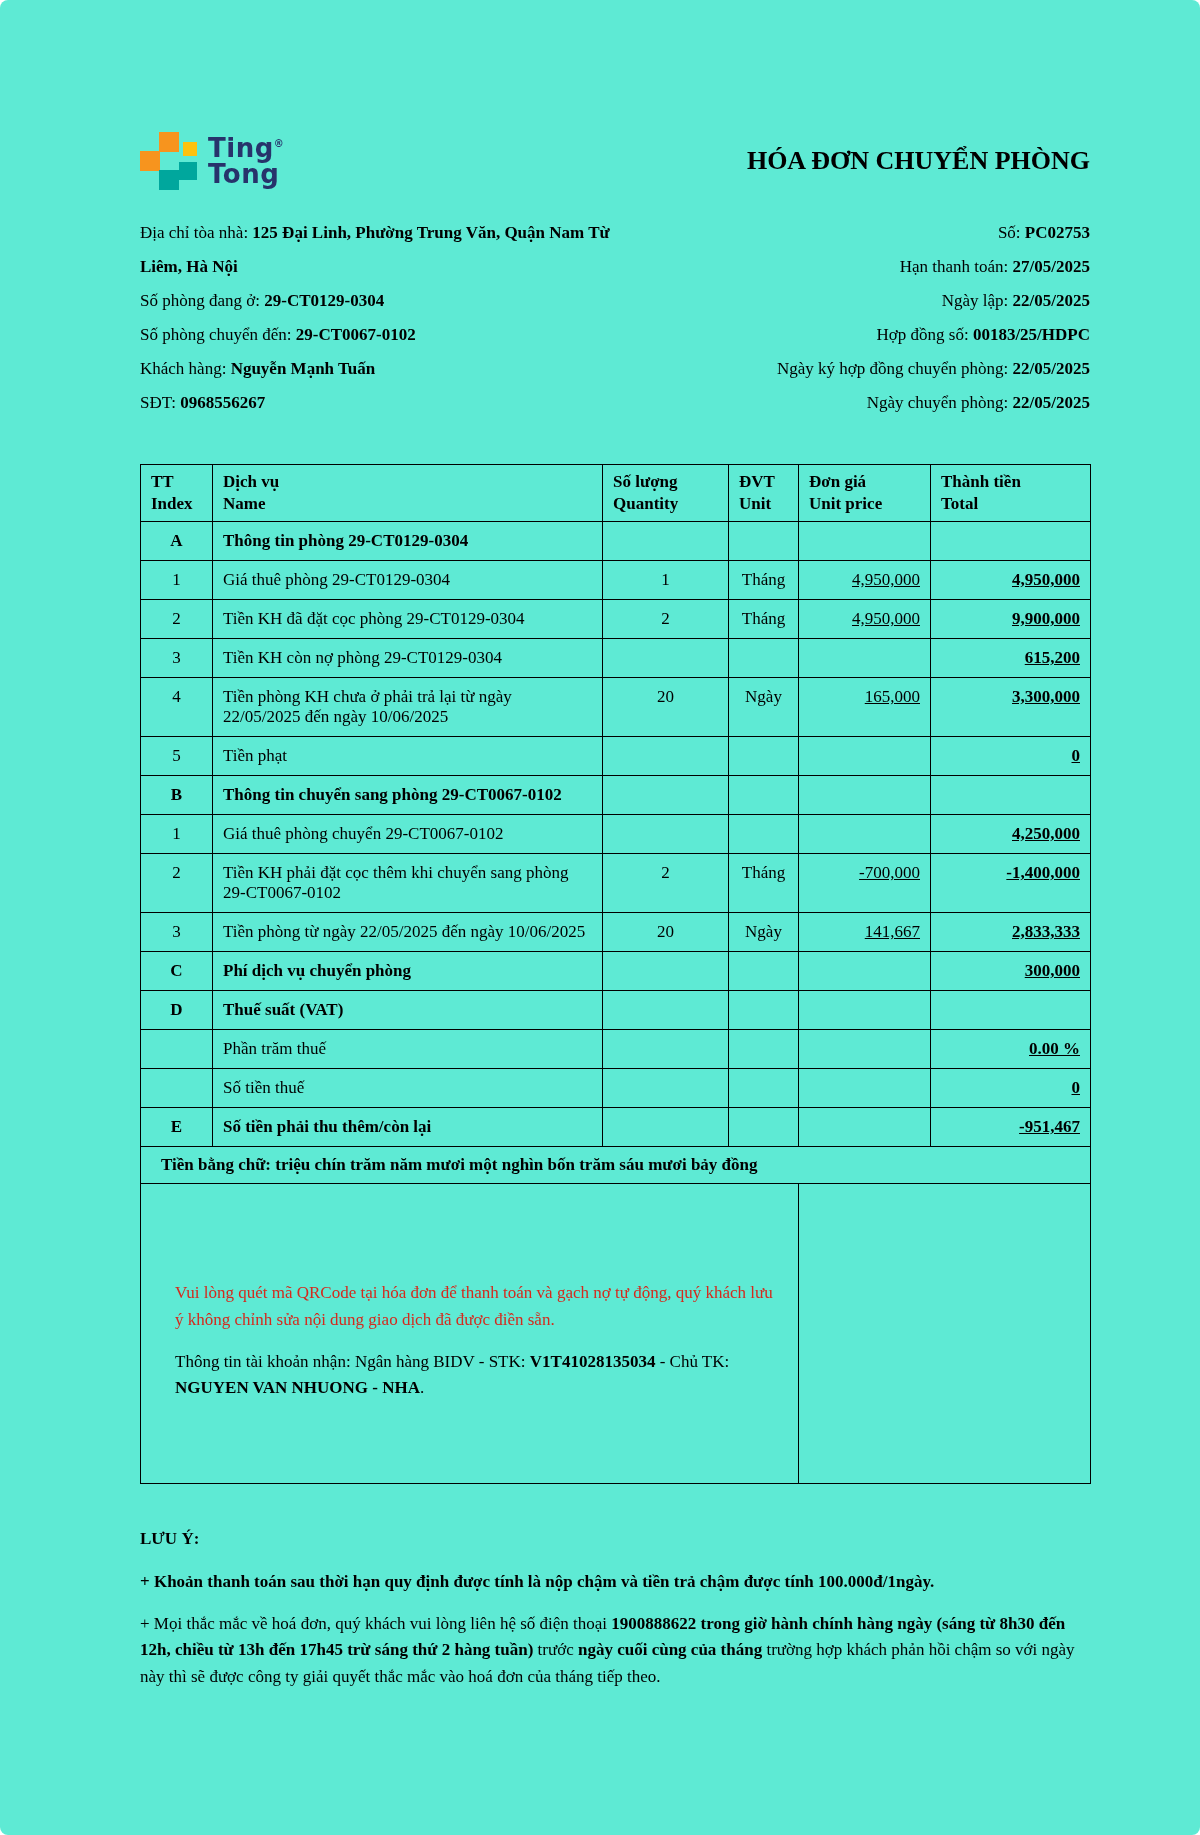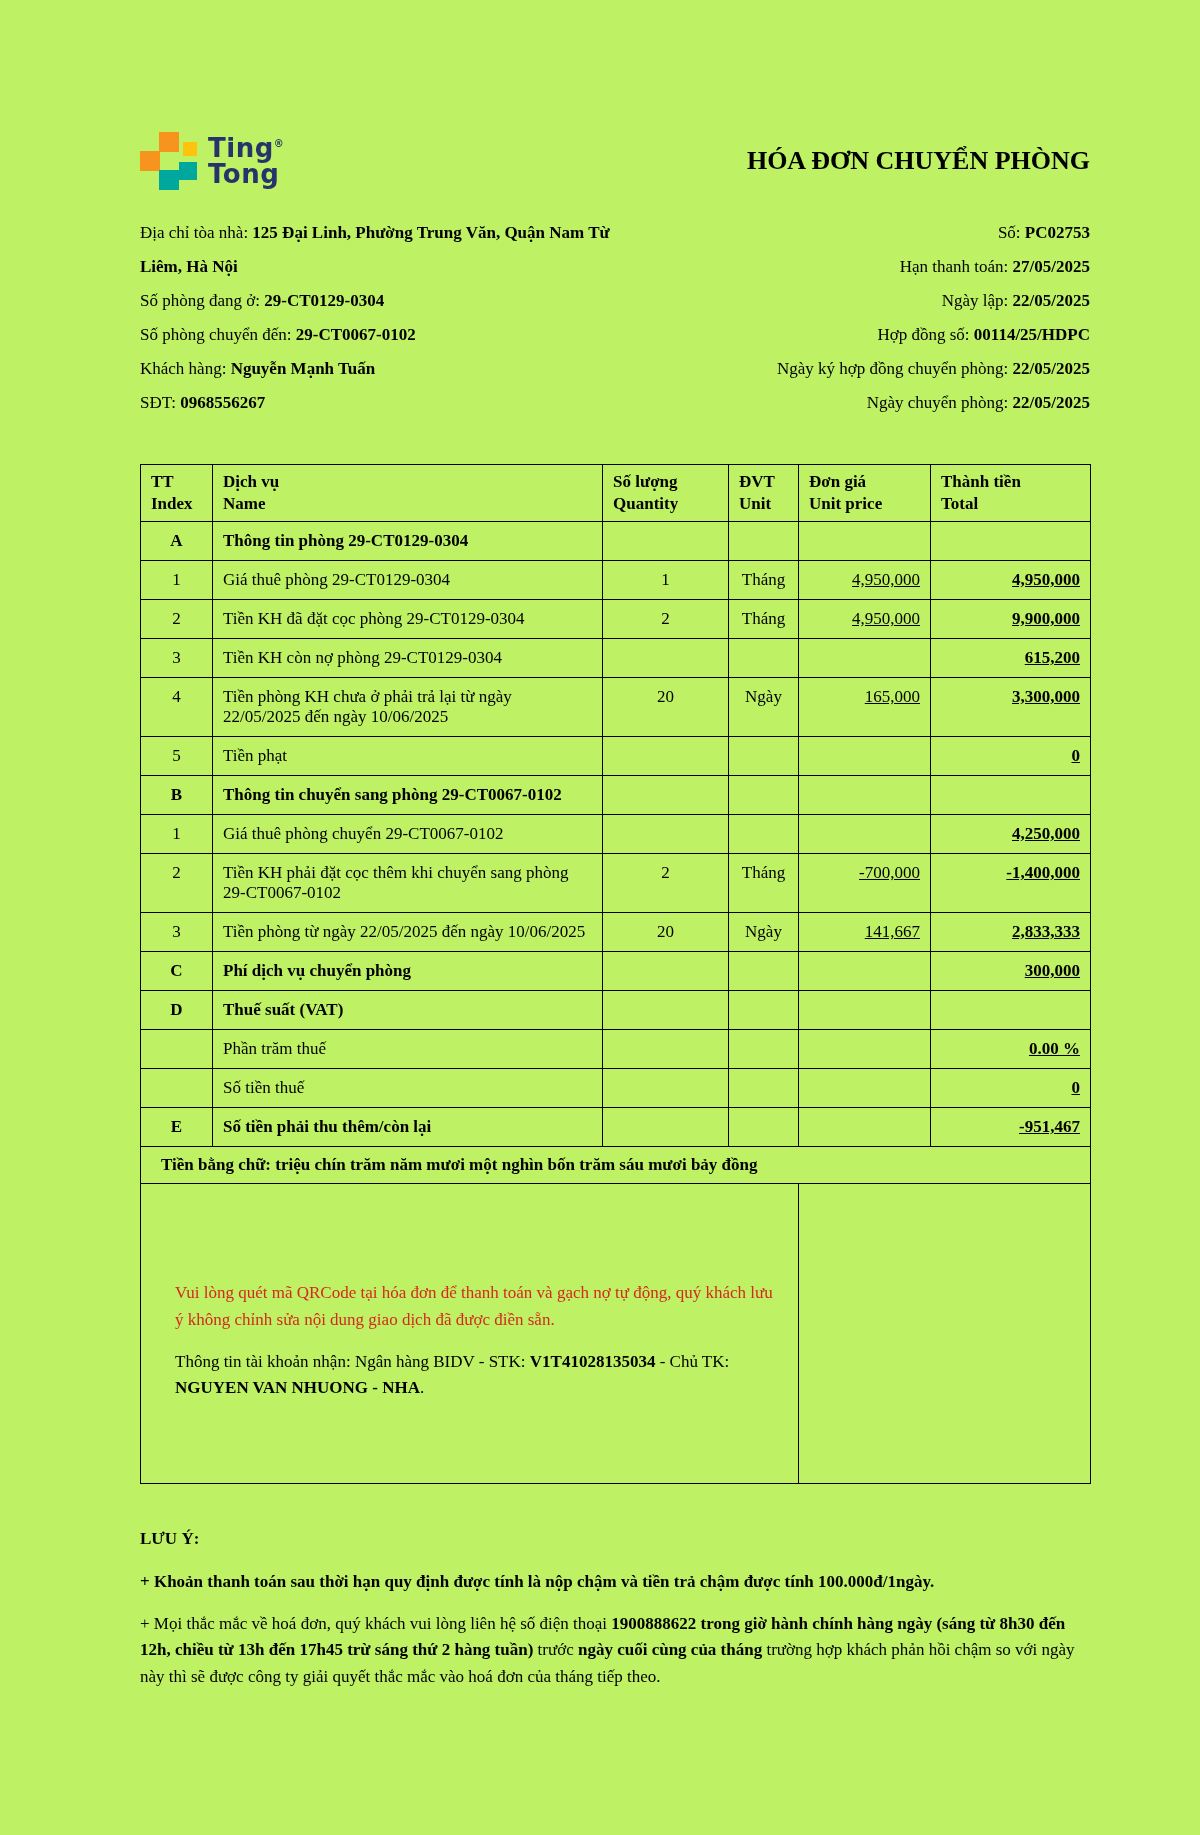--- a/index.html
+++ b/index.html
@@ -3,21 +3,21 @@
 <meta charset="utf-8">
 <style>
   * { box-sizing: border-box; }
   html, body { margin: 0; padding: 0; background: #ffffff; }
   body {
     width: 1200px; height: 1835px;
     font-family: "Liberation Serif", "DejaVu Serif", serif;
     font-size: 17px; color: #000;
   }
   .b { font-weight: bold; }
-  .page { width: 1200px; height: 1835px; padding: 132px 110px 0 140px; overflow: hidden; background:#bef264; }
+  .page { width: 1200px; height: 1835px; padding: 132px 110px 0 140px; overflow: hidden; background:#5eead4;border-radius:8px; }
 
   
   .top { display: flex; justify-content: space-between; align-items: flex-start; }
   .logo { display: flex; align-items: center; gap: 10px; }
   .logo-icon { position: relative; width: 58px; height: 58px; flex: 0 0 auto; }
   .sq { position: absolute; display: block; }
   .sq-1 { left: 19px; top: 0;    width: 20px; height: 20px; background: var(--orange,#f7941e); }
   .sq-2 { left: 43px; top: 10px; width: 14px; height: 14px; background: var(--yellow,#ffc20e); }
   .sq-3 { left: 0;    top: 19px; width: 20px; height: 20px; background: var(--orange,#f7941e); }
   .sq-4 { left: 39px; top: 30px; width: 18px; height: 18px; background: var(--teal,#00a79d); }
@@ -78,21 +78,21 @@
         <div class="info-line"><span>Địa chỉ tòa nhà: </span><span class="b">125 Đại Linh, Phường Trung Văn, Quận Nam Từ Liêm, Hà Nội</span></div>
         <div class="info-line"><span>Số phòng đang ở: </span><span class="b">29-CT0129-0304</span></div>
         <div class="info-line"><span>Số phòng chuyển đến: </span><span class="b">29-CT0067-0102</span></div>
         <div class="info-line"><span>Khách hàng: </span><span class="b">Nguyễn Mạnh Tuấn</span></div>
         <div class="info-line"><span>SĐT: </span><span class="b">0968556267</span></div>
       </div>
     <div class="info-col info-right">
         <div class="info-line"><span>Số: </span><span class="b">PC02753</span></div>
         <div class="info-line"><span>Hạn thanh toán: </span><span class="b">27/05/2025</span></div>
         <div class="info-line"><span>Ngày lập: </span><span class="b">22/05/2025</span></div>
-        <div class="info-line"><span>Hợp đồng số: </span><span class="b">00114/25/HDPC</span></div>
+        <div class="info-line"><span>Hợp đồng số: </span><span class="b">00183/25/HDPC</span></div>
         <div class="info-line"><span>Ngày ký hợp đồng chuyển phòng: </span><span class="b">22/05/2025</span></div>
         <div class="info-line"><span>Ngày chuyển phòng: </span><span class="b">22/05/2025</span></div>
       </div>
   </section>
 
   <table class="inv">
     <colgroup>
       <col style="width:72px">
         <col style="width:390px">
         <col style="width:126px">

